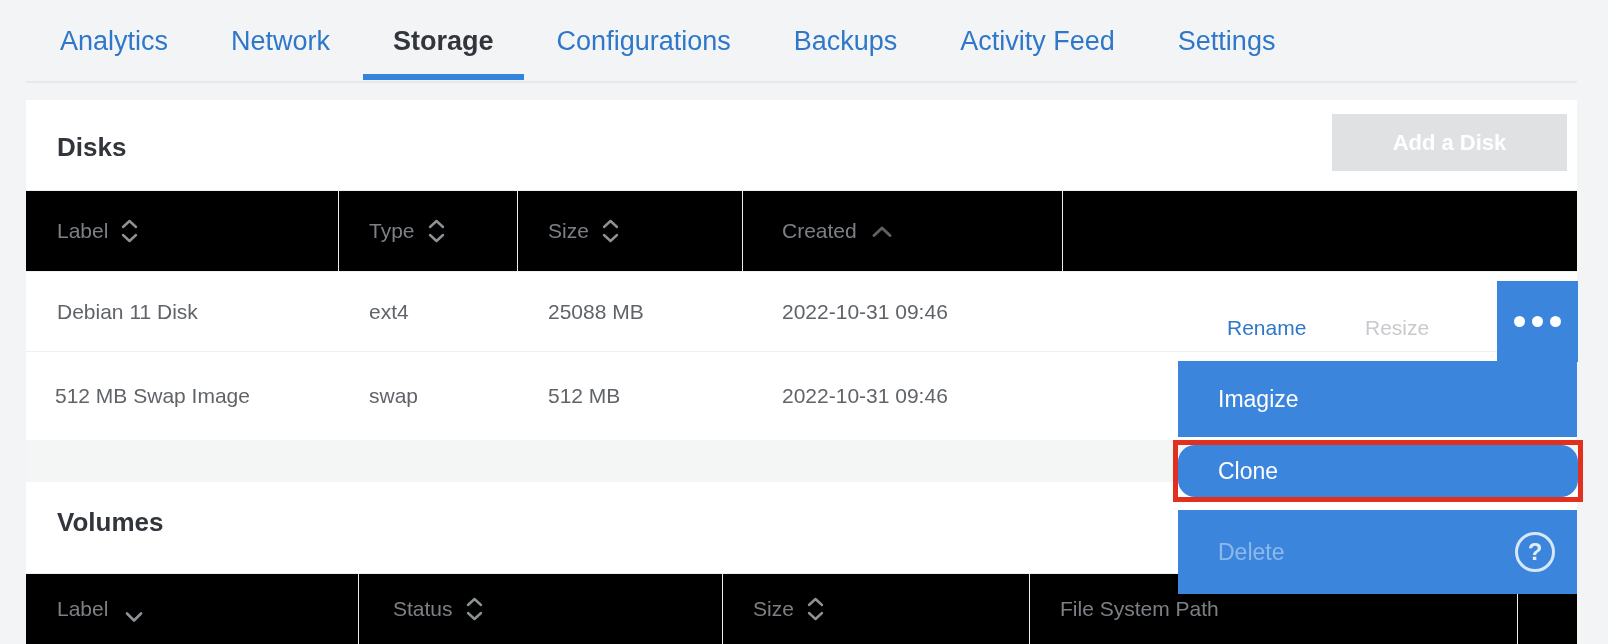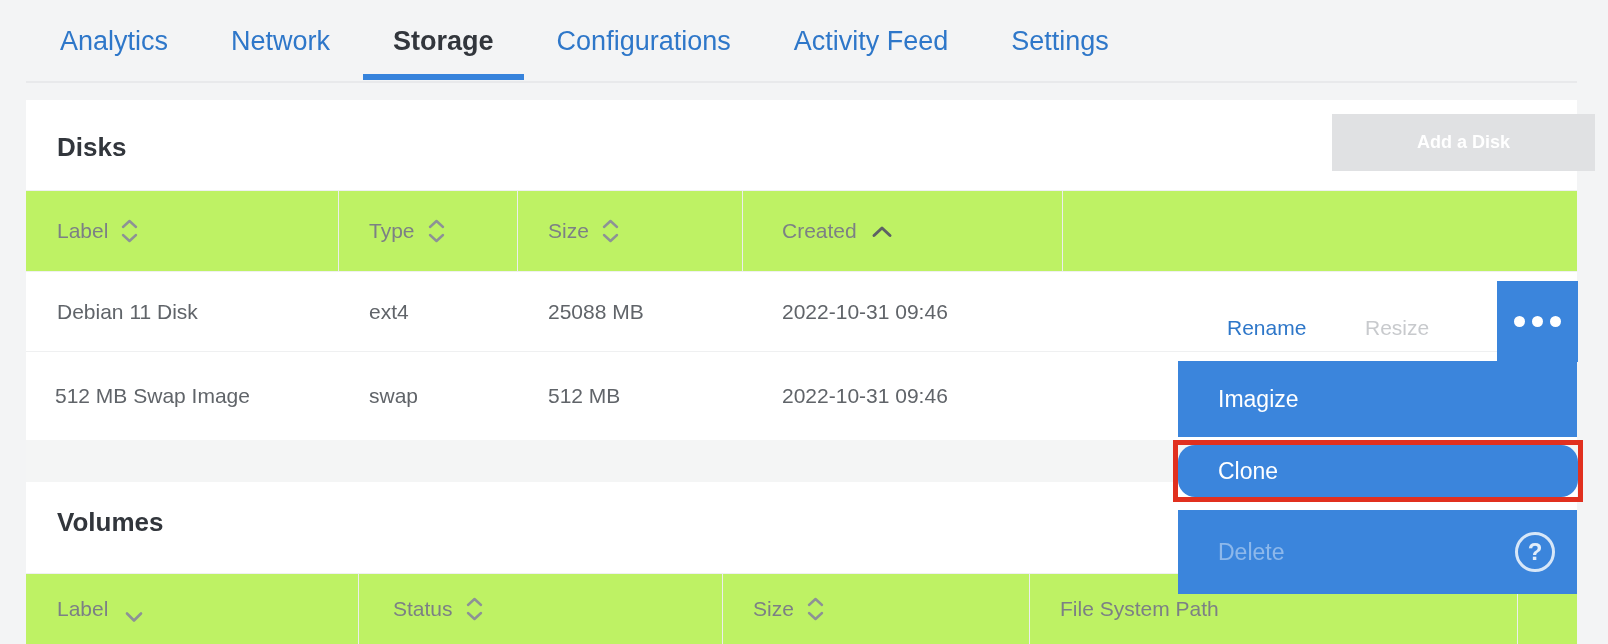--- a/index.html
+++ b/index.html
@@ -19,25 +19,25 @@
   .tab.active::after { content:""; position:absolute; left:-30px; right:-30px;
          bottom:3px; height:6px; background:#3683dc; }
   .tab-divider { position:absolute; left:26px; top:81px; width:1551px; height:2px;
          background:#e8e9eb; }
   
   .card { position:absolute; left:26px; top:100px; width:1551px; height:544px;
           background:#ffffff; }
   .section-title { position:absolute; left:31px; font-size:26px; font-weight:700;
           color:#32363c; }
   .disks-title { top:32px; }
-  .add-btn { position:absolute; left:1306px; top:14px; width:263px; height:57px;
-          background:#e0e1e3; color:#ffffff; font-size:18px; font-weight:700;
+  .add-btn { position:absolute; left:1306px; top:14px; width:235px; height:57px;
+          background:#e0e1e3; color:#ffffff; font-size:22px; font-weight:700;
           display:flex; align-items:center; justify-content:center; cursor:default; }
   
-  .thead { position:absolute; left:0; width:1551px; background:#bef264;
+  .thead { position:absolute; left:0; width:1551px; background:#000000;
            border-top:1px solid #eff0f1; border-bottom:1px solid #eff0f1; }
   .d-thead { top:90px; height:82px; }
   .v-thead { top:473px; height:71px; border-bottom:none; }
   .th { position:absolute; top:0; height:100%; display:flex; align-items:center;
         font-size:21px; color:#7c8085; cursor:pointer; }
   .colsep { position:absolute; top:0; width:1px; height:100%; background:#eceded; }
   .trow { position:absolute; left:0; width:1551px; background:#ffffff; }
   .row1 { top:172px; height:80px; border-bottom:1px solid #eff0f1; }
   .row2 { top:252px; height:88px; }
   .td { position:absolute; top:0; height:100%; display:flex; align-items:center;
@@ -78,20 +78,21 @@
 </head>
 <body>
 
 <div class="screen">
 
   <div class="tabbar">
     <span class="tab">Analytics</span>
     <span class="tab">Network</span>
     <span class="tab active">Storage</span>
     <span class="tab">Configurations</span>
+    <span class="tab">Backups</span>
     <span class="tab">Activity Feed</span>
     <span class="tab">Settings</span>
   </div>
   <div class="tab-divider"></div>
 
   <div class="card">
 
     <div class="section-title disks-title">Disks</div>
     <div class="add-btn">Add a Disk</div>
 

